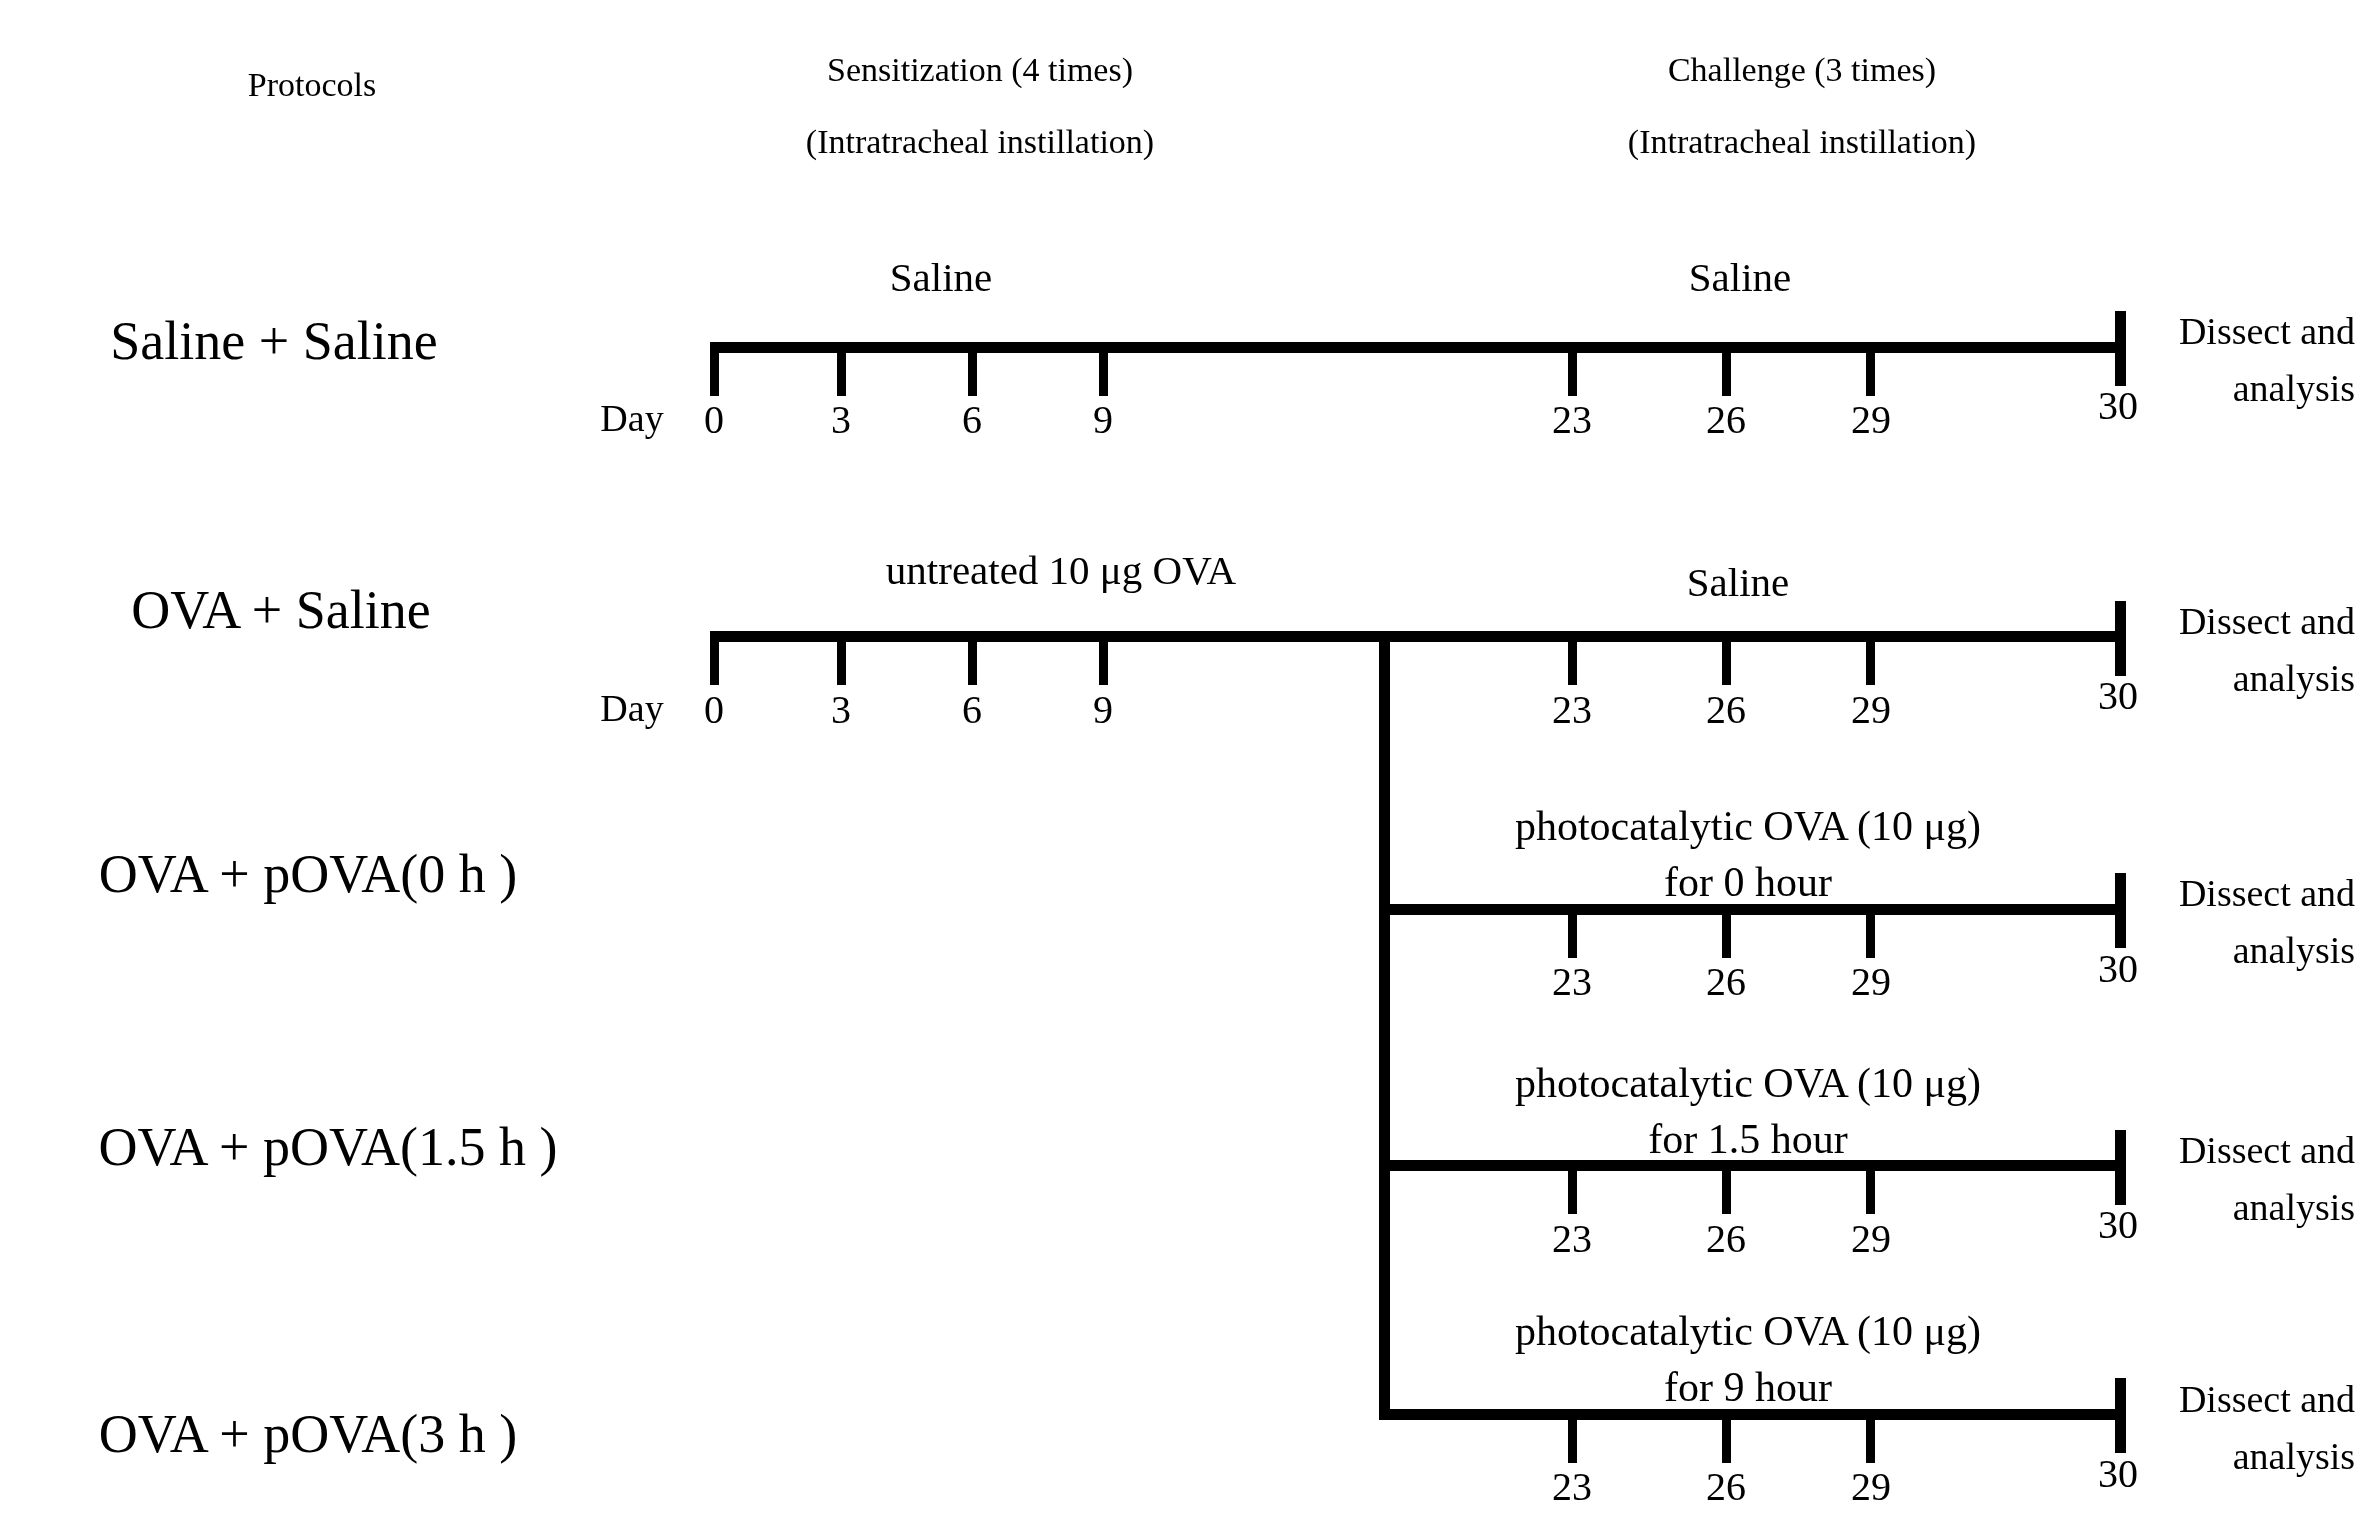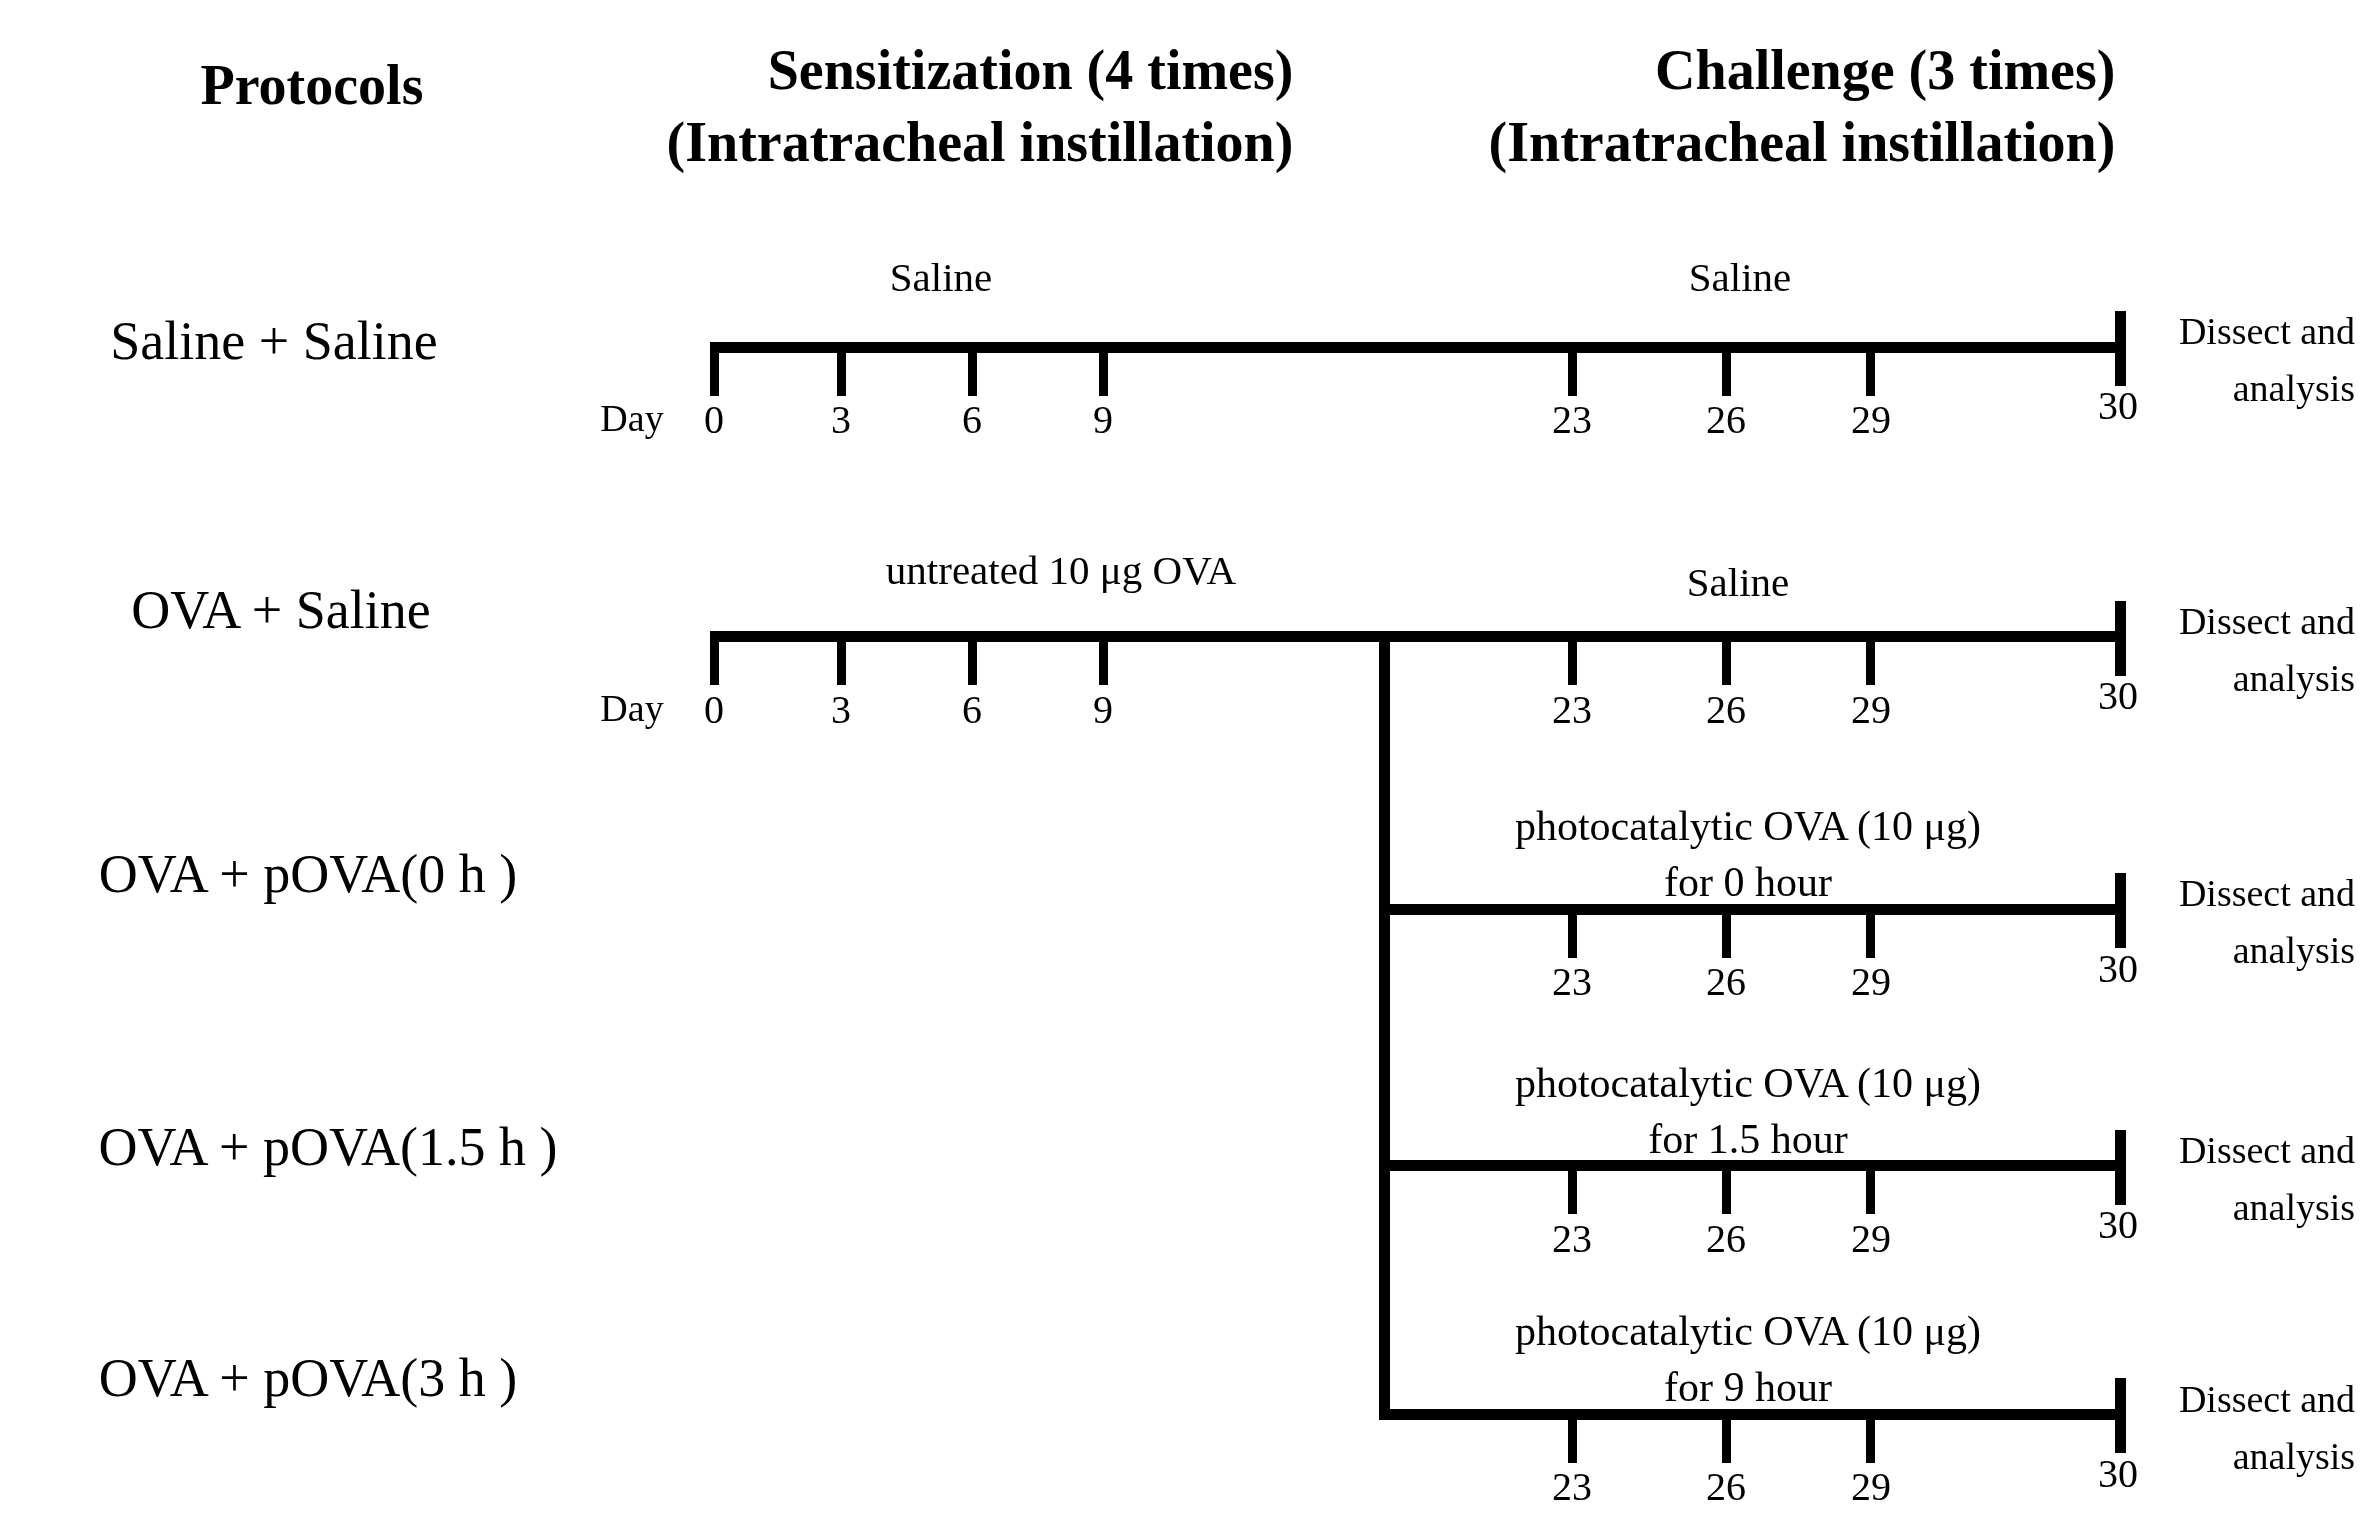--- a/index.html
+++ b/index.html
@@ -1,22 +1,22 @@
 <!DOCTYPE html>
 <html style="font-size:13.6px"><head>
 <meta charset="utf-8">
 <style>
   html,body{margin:0;padding:0;background:#ffffff;}
   #figure{
     position:relative;width:2377px;height:1534px;background:#ffffff;
     font-family:"Liberation Serif","DejaVu Serif",serif;color:#000;
     overflow:hidden;
   }
-  .hdr{position:absolute;font-weight:700;font-size:56px;line-height:72px;
-       text-align:right;transform:translateX(-50%);white-space:nowrap;}
+  .hdr{position:absolute;font-weight:400;font-size:34px;line-height:72px;
+       text-align:center;transform:translateX(-50%);white-space:nowrap;}
   .rowlabel{position:absolute;font-size:54px;transform:translate(-50%,-50%);
        white-space:nowrap;}
   .ann{position:absolute;font-size:41px;transform:translateX(-50%);
        white-space:nowrap;text-align:center;}
   .ann2{position:absolute;font-size:42px;line-height:56px;
        transform:translateX(-50%);white-space:nowrap;text-align:center;}
   .bar{position:absolute;height:11px;background:#000;}
   .tick{position:absolute;width:8.5px;height:49px;background:#000;}
   .cap{position:absolute;width:11px;height:75px;background:#000;}
   .vline{position:absolute;width:11px;background:#000;}
@@ -136,21 +136,21 @@
     <div class="num" style="left:1726px;top:1215px">26</div>
     <div class="num" style="left:1871px;top:1215px">29</div>
     <div class="num" style="left:2118px;top:1201px">30</div>
     <div class="dissect" style="left:2267px;top:1122px">
       <div>Dissect and</div>
       <div>analysis</div>
     </div>
   </div>
 
   <div>
-    <div class="rowlabel" style="left:308px;top:1378px">OVA + pOVA(3 h )</div>
+    <div class="rowlabel" style="left:308px;top:1434px">OVA + pOVA(3 h )</div>
     <div class="ann2" style="left:1748px;top:1303px">
       <div>photocatalytic OVA (10 μg)</div>
       <div>for 9 hour</div>
     </div>
     <div class="bar" style="left:1379px;top:1409px;width:736px"></div>
     <div class="tick" style="left:1568px;top:1414px"></div>
     <div class="tick" style="left:1722px;top:1414px"></div>
     <div class="tick" style="left:1866px;top:1414px"></div>
     <div class="cap" style="left:2115px;top:1378px"></div>
     <div class="num" style="left:1572px;top:1463px">23</div>

